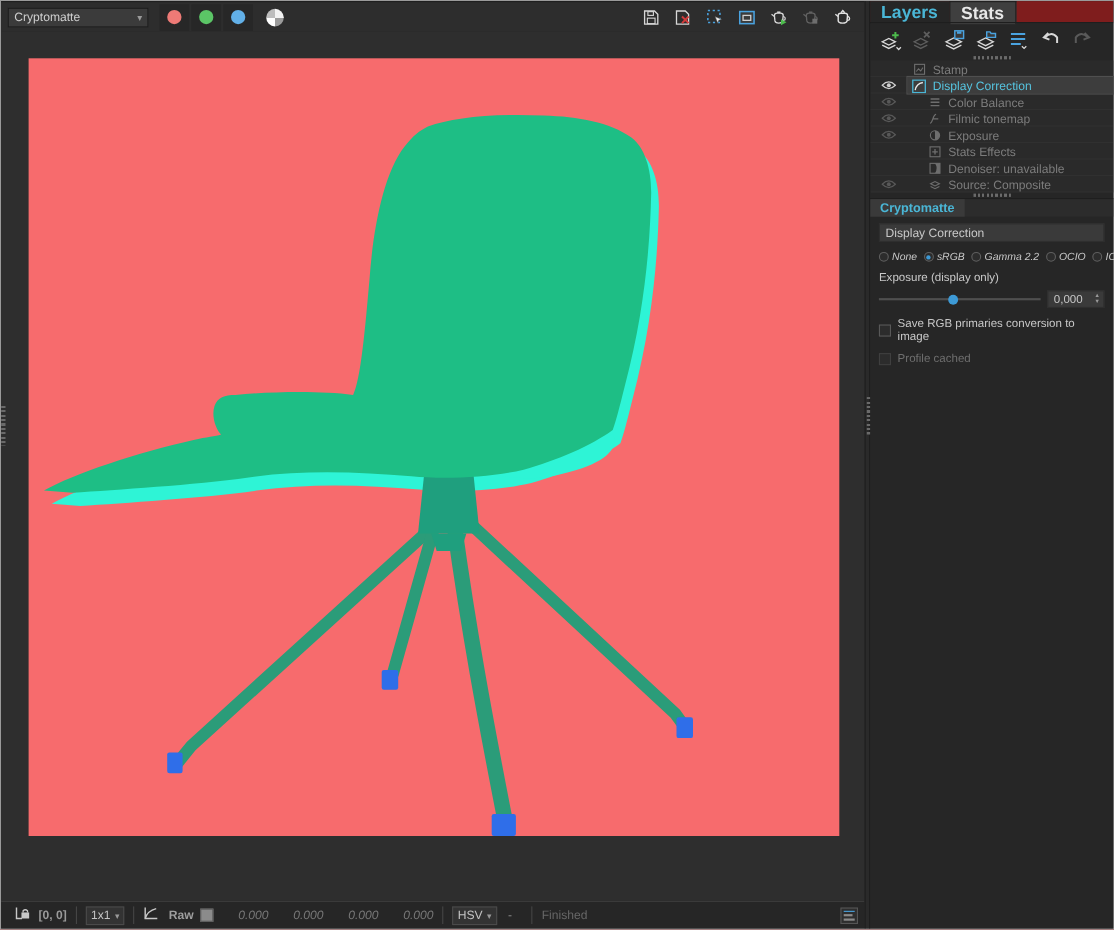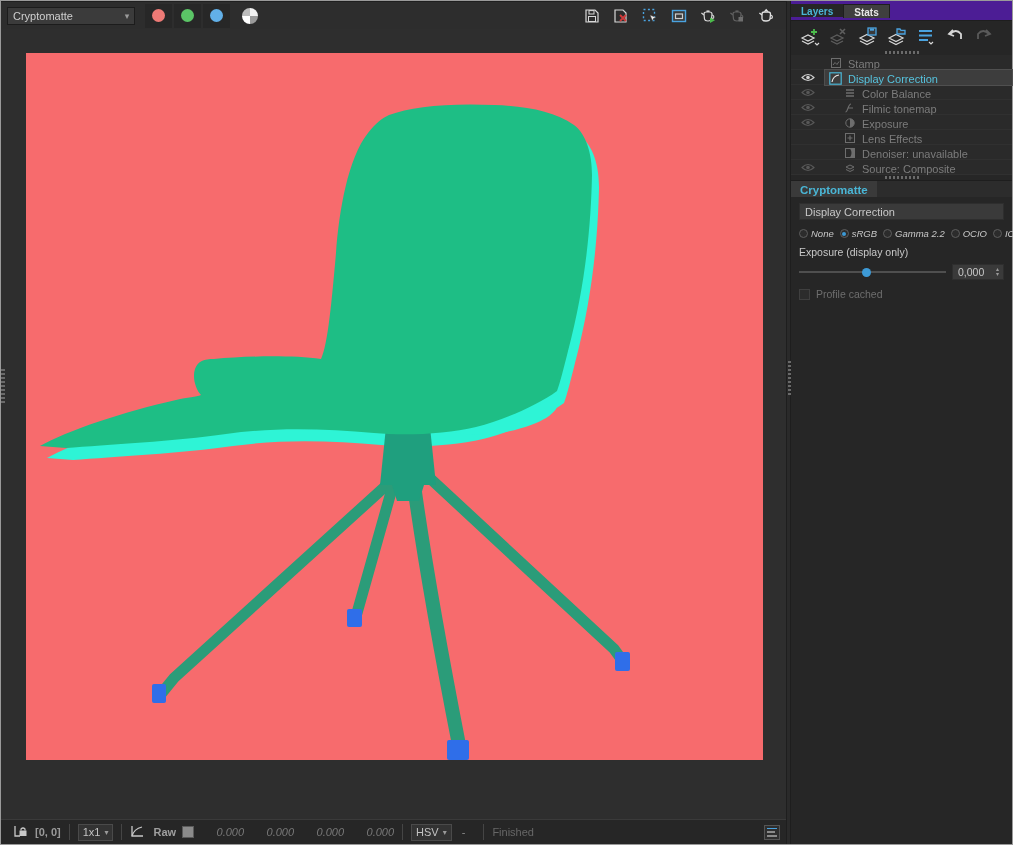--- a/index.html
+++ b/index.html
@@ -58,21 +58,21 @@
   .sb-box .car{ font-size:8px; color:#9a9a9a; }
   .sb-raw{ font-weight:bold; color:#9f9f9f; margin:0 6px 0 8px; }
   .swatch{ width:12px; height:12px; background:#8b8b8b; border:1px solid #5a5a5a; }
   .sb-val{ width:50px; text-align:right; color:#787878;font-style:italic; }
   .sb-dash{ margin:0 10px; color:#8a8a8a; }
   .sb-status{ color:#676767; }
   .sb-log{ margin-left:auto; margin-right:6px; width:16px; height:15px; background:#2e2e2e; border:1px solid #555;
            display:flex; flex-direction:column; justify-content:center; gap:2px; padding:2px; }
   .sb-log i{ display:block; height:2px; }
   
-  .tabs{ height:19px; display:flex; align-items:center; background:#4c1d95; font-size:10px; font-weight:bold; }
+  .tabs{ height:19px; display:flex; align-items:flex-start; background:#7f1d1d; font-size:16px; font-weight:bold; }
   .tab{ padding:2px 10px 0; display:flex; align-items:center; }
   .tab.active{ color:#4ab6d6; background:#262626; }
   .tab.inactive{ color:#e8e8e8; background:#3f3f3f; border:1px solid #1e1e1e; border-bottom:none; }
   .ltoolbar{ height:30px; display:flex; align-items:center; gap:7px; padding-left:8px; border-top:1px solid #1e1e1e; }
   .lt-ic{ width:22px; height:22px; display:flex; align-items:center; justify-content:center; }
   .hdots{ height:5px; display:flex; justify-content:center; align-items:center; }
   .hdots i{ width:34px; height:3px; display:block;
             background:repeating-linear-gradient(to right,#6a6a6a 0 2px, transparent 2px 4px); }
   .tree{ background:#2a2a2a; }
   .trow{ height:15px; display:flex; align-items:center; border-bottom:1px solid rgba(255,255,255,0.03); }
@@ -434,21 +434,21 @@
 
         <div class="trow">
           <div class="eye-cell"></div>
           <div class="row-body ind2">
             <span class="lic">
               <svg width="12" height="12" viewBox="0 0 12 12">
                   <rect x="1.5" y="1.5" width="9" height="9" fill="none" stroke="#6e6e6e"></rect>
                   <path d="M6,3.5 v5 M3.5,6 h5" stroke="#6e6e6e" stroke-width="1.2"></path>
                 </svg>
             </span>
-            <span class="lbl dim">Lens Effects</span>
+            <span class="lbl dim">Stats Effects</span>
           </div>
         </div>
 
         <div class="trow">
           <div class="eye-cell"></div>
           <div class="row-body ind2">
             <span class="lic">
               <svg width="12" height="12" viewBox="0 0 12 12">
                   <rect x="1.5" y="1.5" width="9" height="9" fill="none" stroke="#6e6e6e"></rect>
                   <path d="M6,1.5 Q9,6 6,10.5 h4.5 v-9 Z" fill="#6e6e6e"></path>
@@ -519,20 +519,24 @@
         </div>
         <div class="spin">
           <span class="v">0,000</span>
           <span class="arr">
             <span>▴</span>
             <span>▾</span>
           </span>
         </div>
       </div>
 
+      <div class="chk-row">
+        <span class="chk"></span>
+        <span>Save RGB primaries conversion to image</span>
+      </div>
       <div class="chk-row disabled">
         <span class="chk"></span>
         <span>Profile cached</span>
       </div>
 
       <div class="panel-fill"></div>
     </div>
   </div>
 </div>
 

